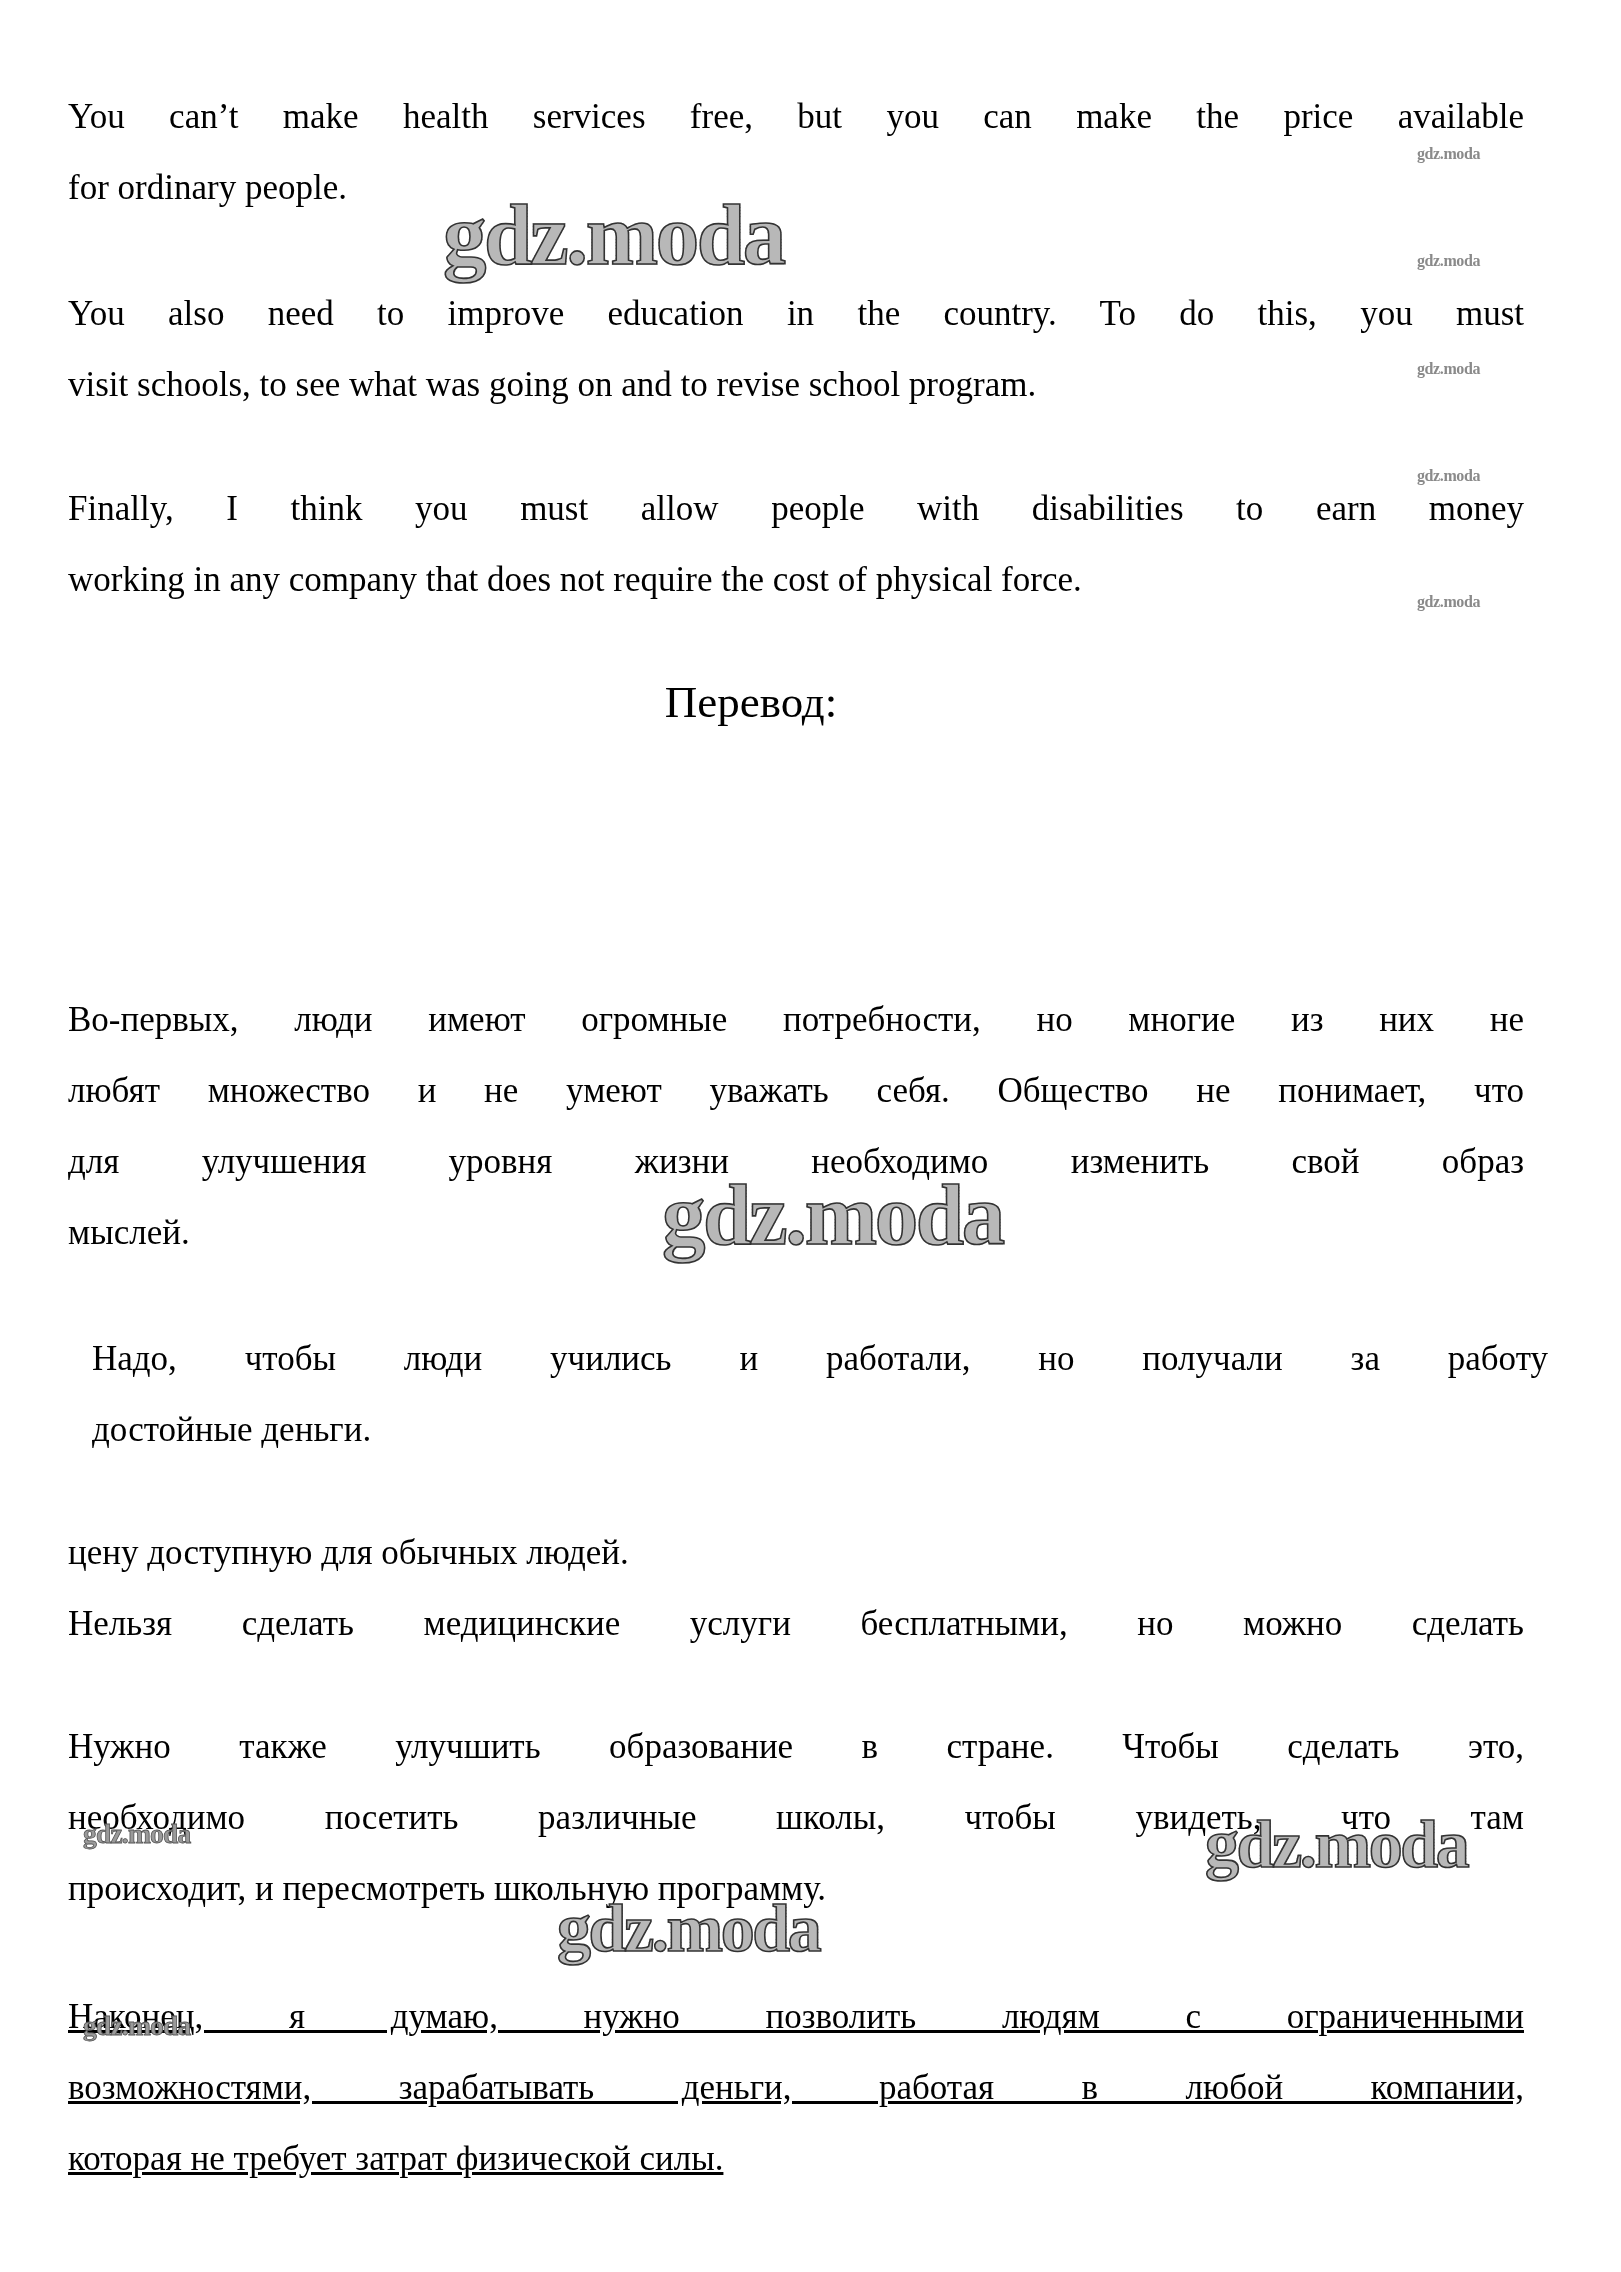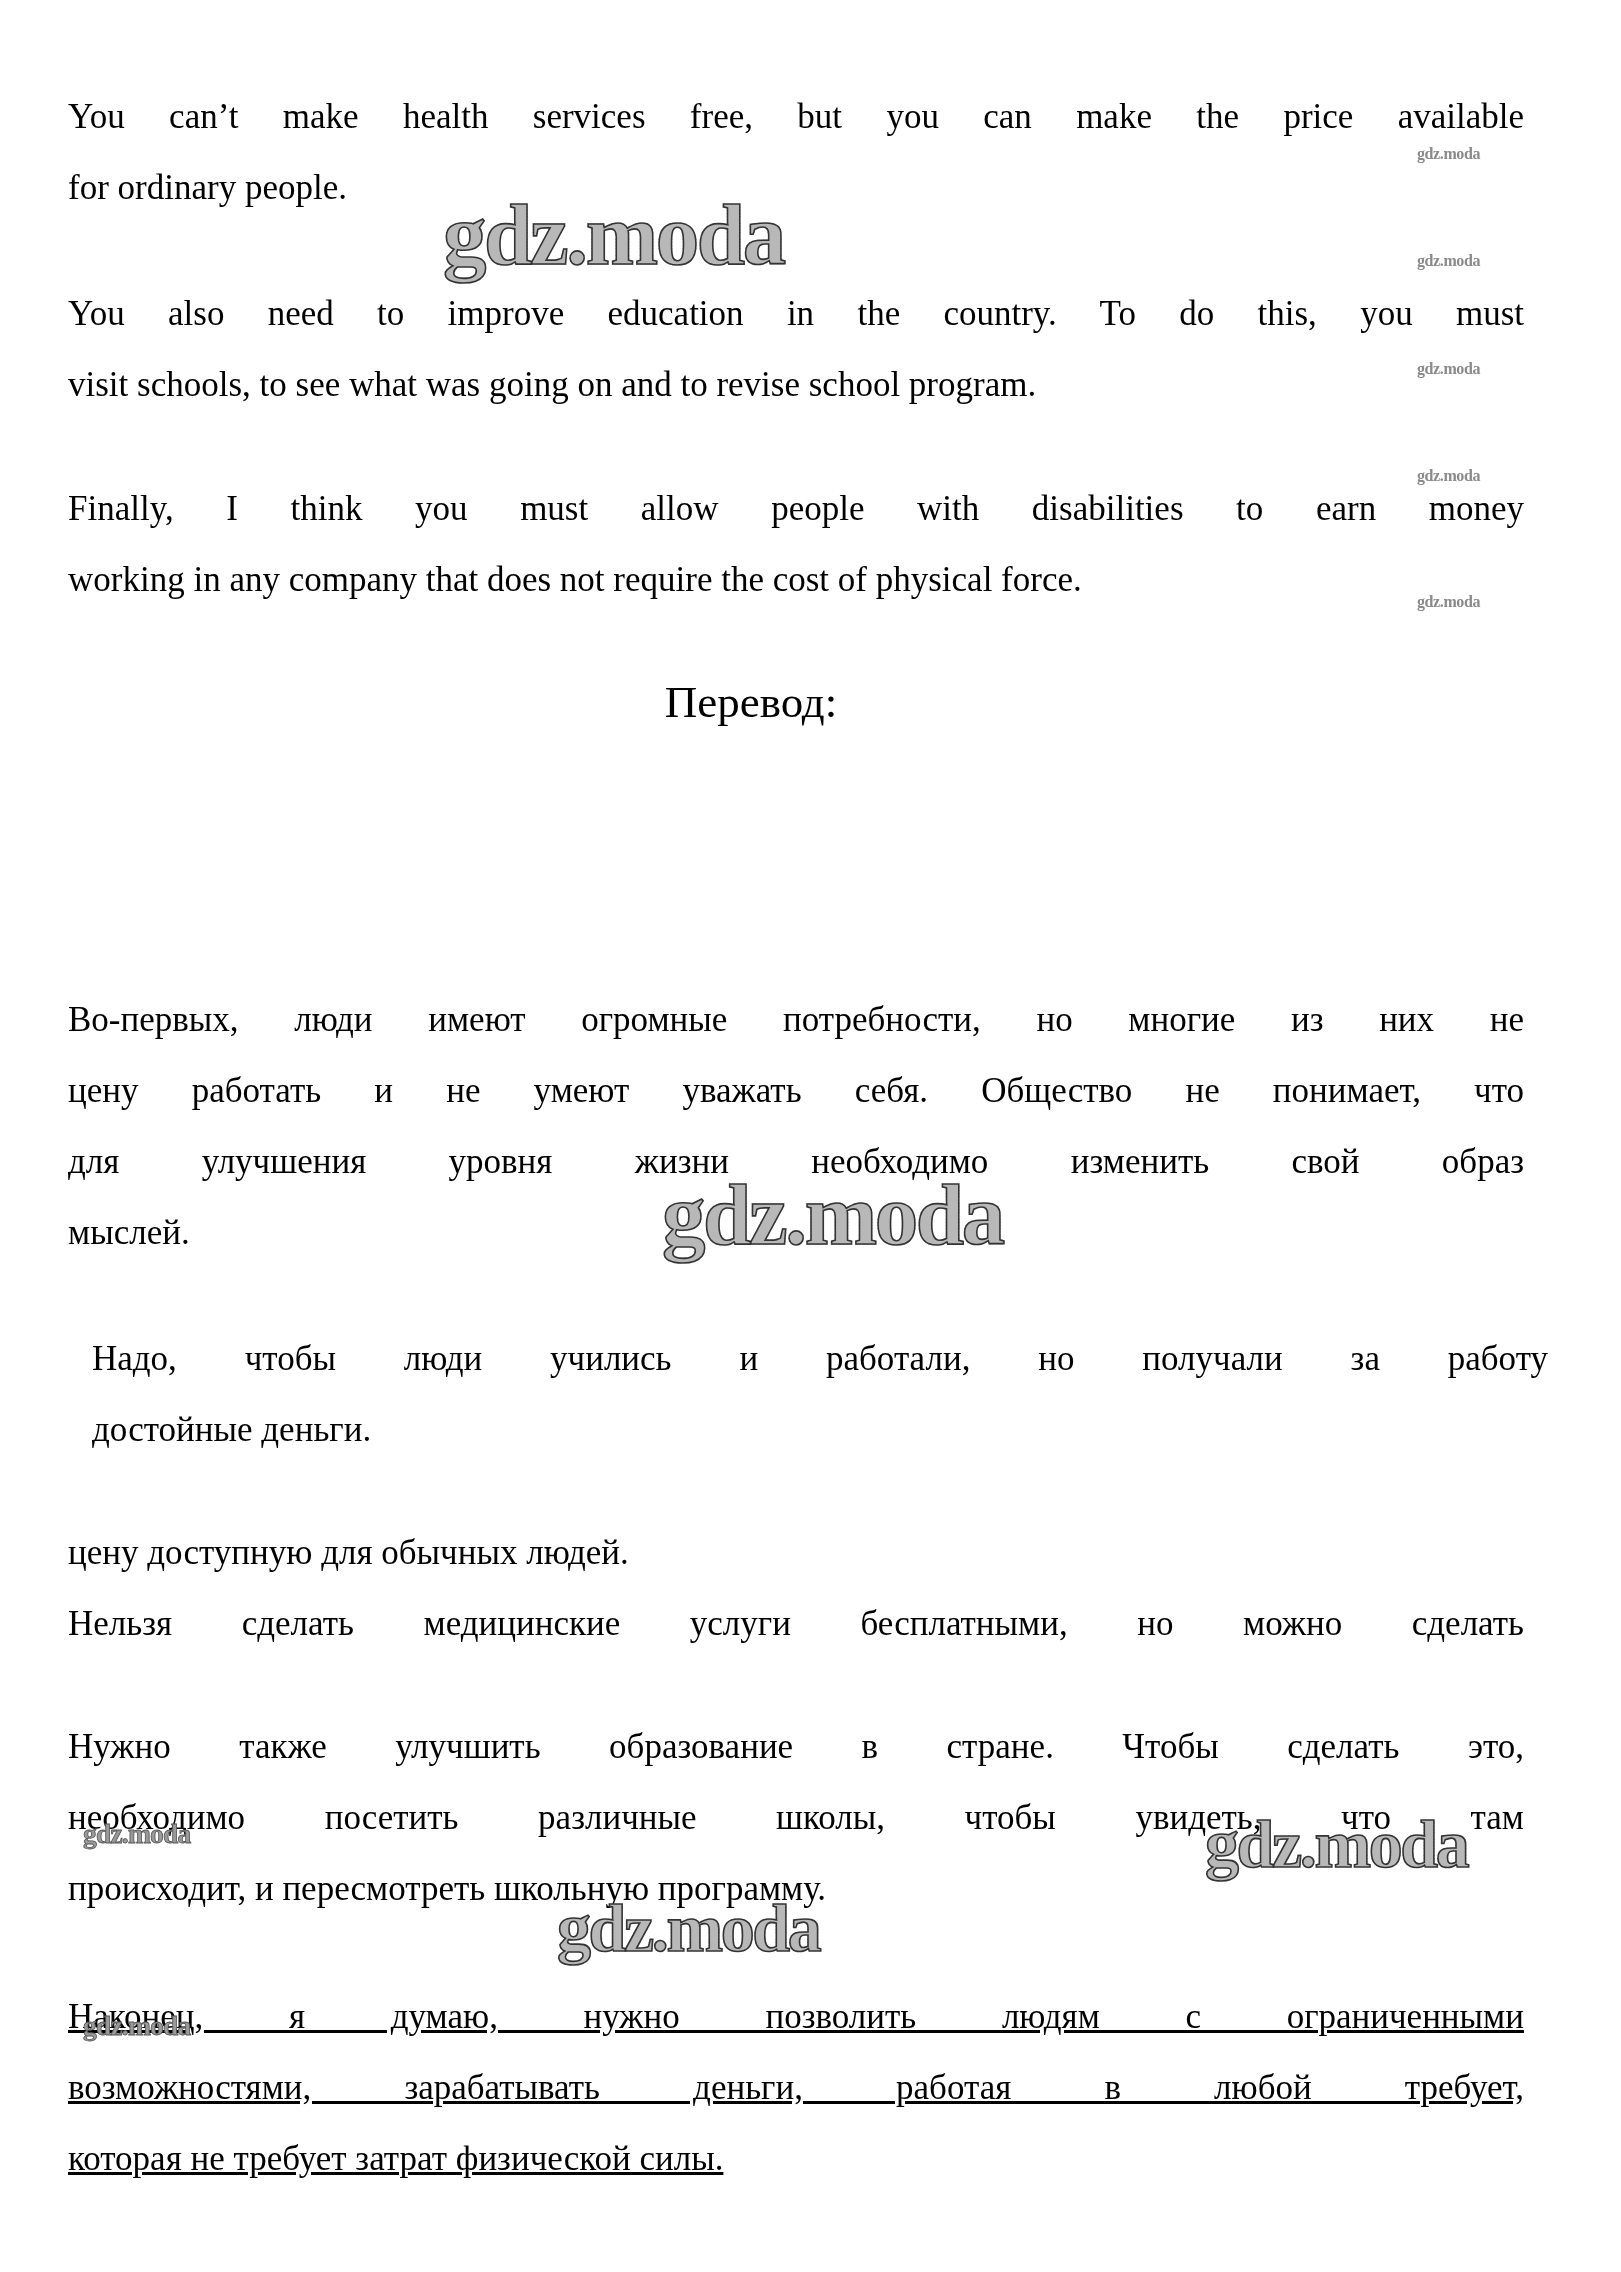--- a/index.html
+++ b/index.html
@@ -99,21 +99,21 @@
   <div class="para" style="top:473px;">
     <span class="line">Finally, I think you must allow people with disabilities to earn money</span>
     <span class="line last">working in any company that does not require the cost of physical force.</span>
   </div>
 
   <div class="heading" style="top:667px;">Перевод:</div>
 
 
   <div class="para" style="top:984px;">
     <span class="line">Во-первых, люди имеют огромные потребности, но многие из них не</span>
-    <span class="line">цену работать и не умеют уважать себя. Общество не понимает, что</span>
+    <span class="line">любят множество и не умеют уважать себя. Общество не понимает, что</span>
     <span class="line">для улучшения уровня жизни необходимо изменить свой образ</span>
     <span class="line last">мыслей.</span>
   </div>
 
   <div class="para" style="top:1323px;margin-left:24px;">
     <span class="line">Надо, чтобы люди учились и работали, но получали за работу</span>
     <span class="line last">достойные деньги.</span>
   </div>
 
   <div class="para" style="top:1517px;">
@@ -122,21 +122,21 @@
   </div>
 
   <div class="para" style="top:1711px;">
     <span class="line">Нужно также улучшить образование в стране. Чтобы сделать это,</span>
     <span class="line">необходимо посетить различные школы, чтобы увидеть, что там</span>
     <span class="line last" style="width:1050px;">происходит, и пересмотреть школьную программу.</span>
   </div>
 
   <div class="para" style="top:1981px;text-decoration:underline;">
     <span class="line">Наконец, я думаю, нужно позволить людям с ограниченными</span>
-    <span class="line">возможностями, зарабатывать деньги, работая в любой требует,</span>
+    <span class="line">возможностями, зарабатывать деньги, работая в любой компании,</span>
     <span class="line last">которая не требует затрат физической силы.</span>
   </div>
 
   <span class="wm-small" style="left:1417px; top:145px;">gdz.moda</span>
   <span class="wm-small" style="left:1417px; top:252px;">gdz.moda</span>
   <span class="wm-small" style="left:1417px; top:360px;">gdz.moda</span>
   <span class="wm-small" style="left:1417px; top:467px;">gdz.moda</span>
   <span class="wm-small" style="left:1417px; top:593px;">gdz.moda</span>
 
   <span class="wm-left" style="left:83px; top:1818px;">gdz.moda</span>

